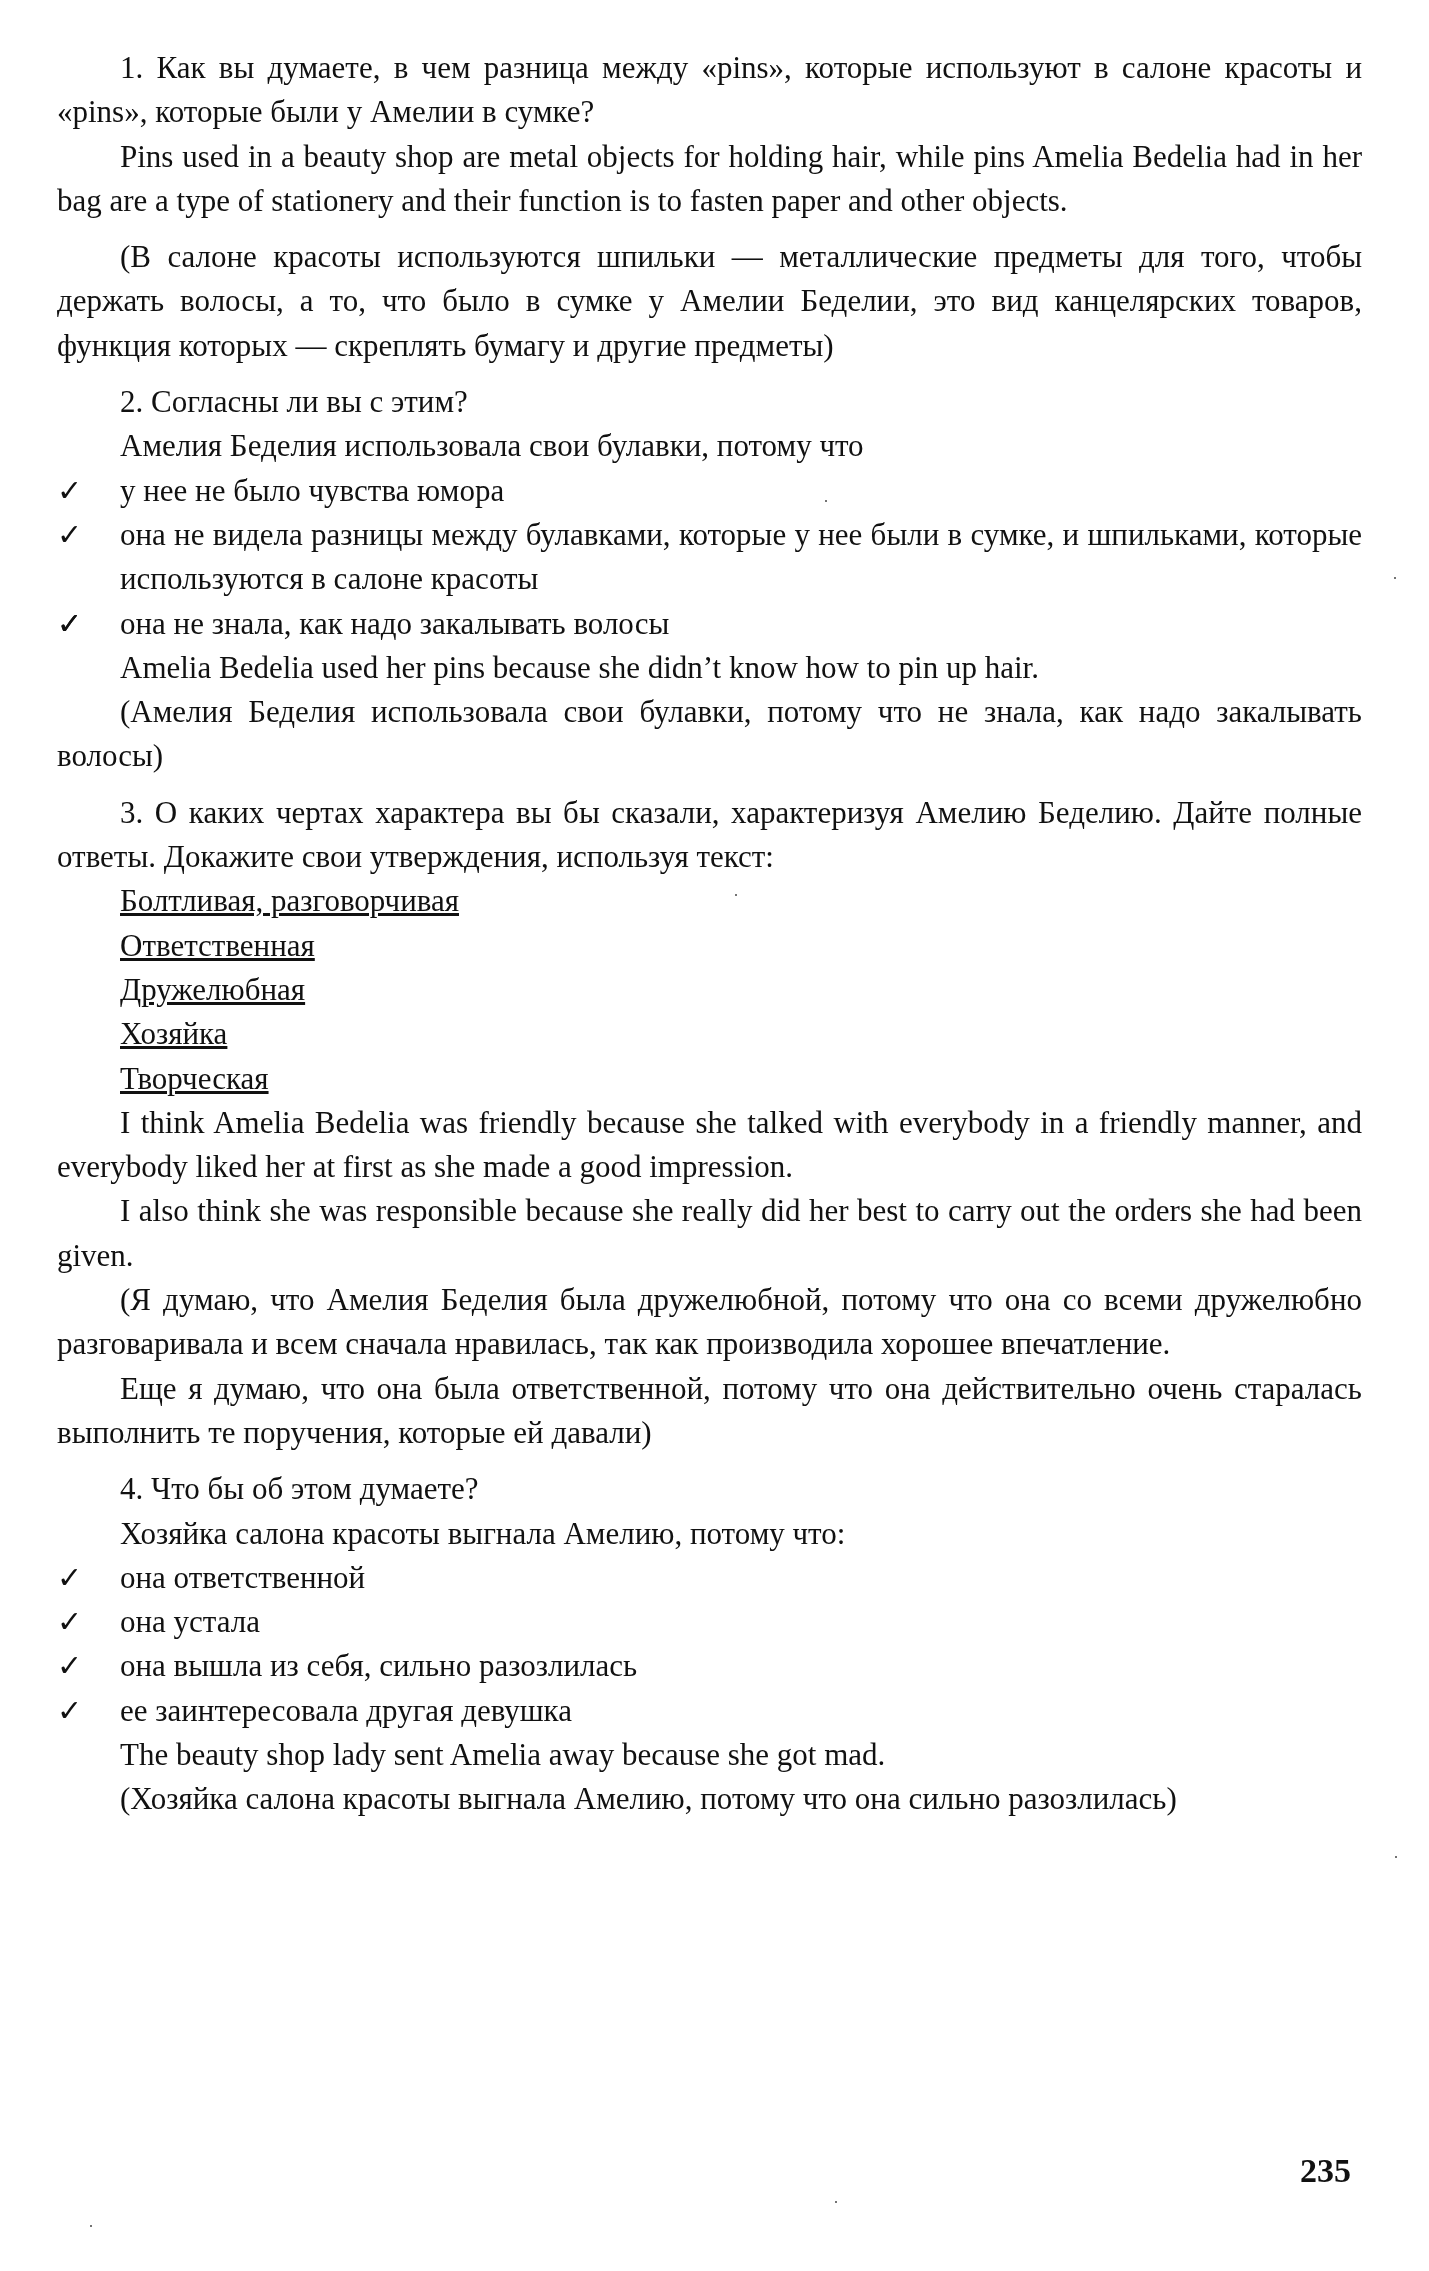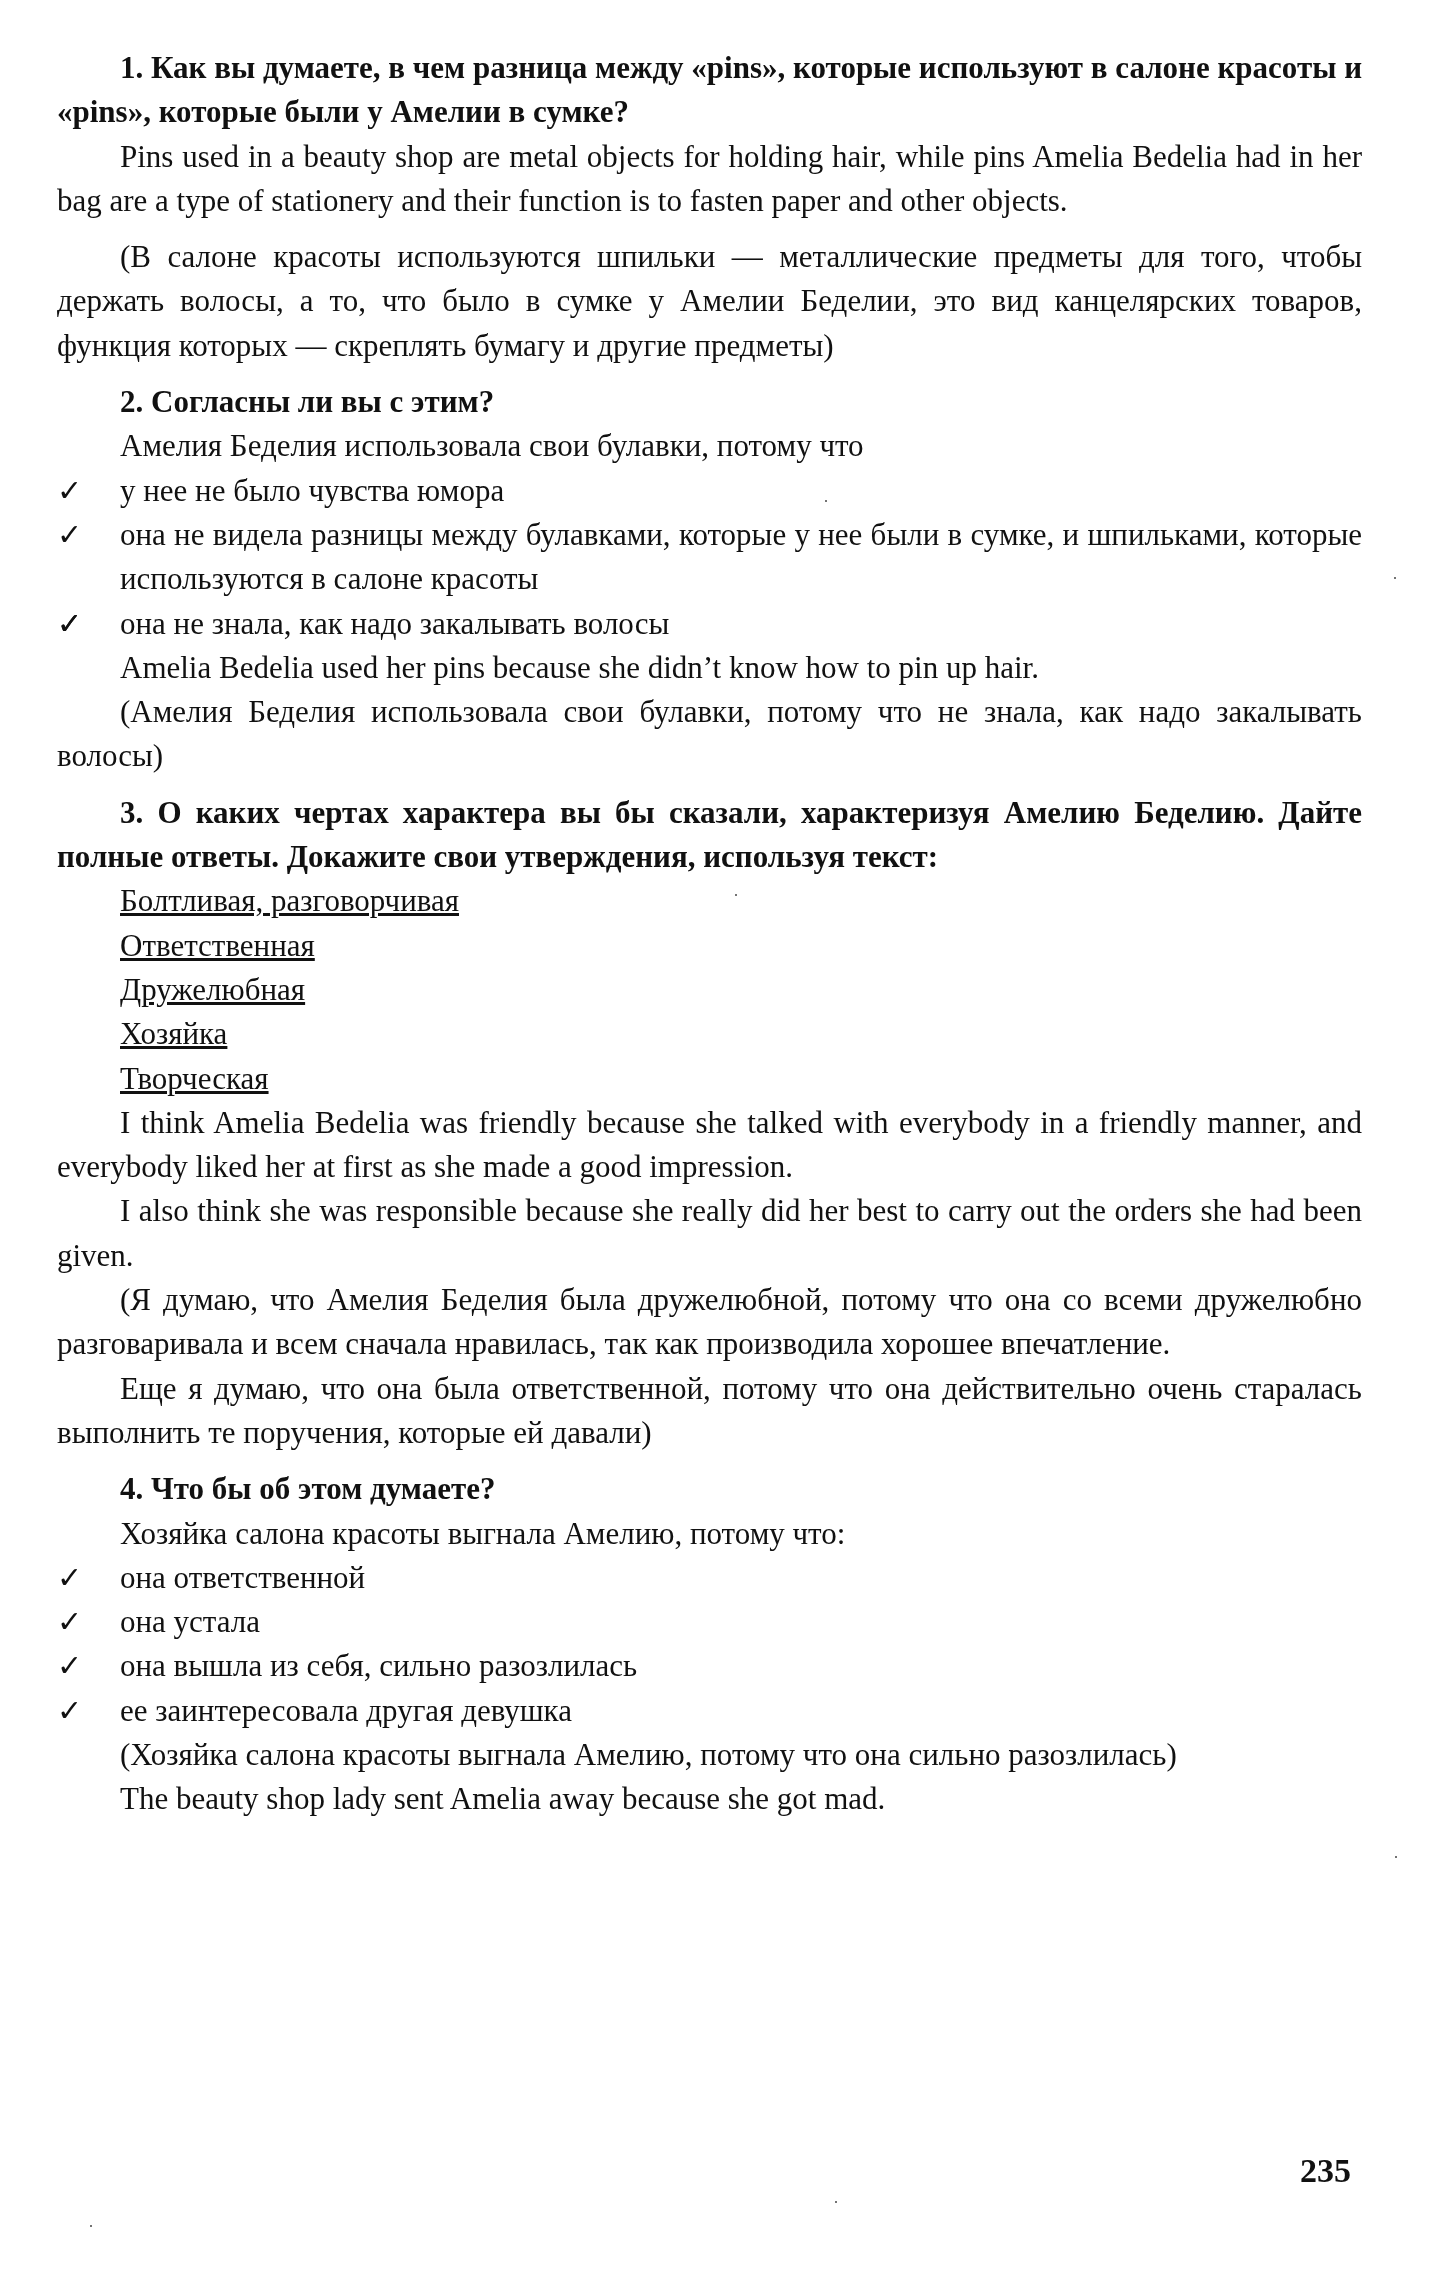--- a/index.html
+++ b/index.html
@@ -2,21 +2,21 @@
 <html><head>
 <meta charset="utf-8">
 <style>
   html, body { margin: 0; padding: 0; background: #ffffff; }
   body { width: 1429px; height: 2271px; position: relative; overflow: hidden;
          font-family: "Liberation Serif", "DejaVu Serif", serif; color: #111; }
   .page { position: absolute; left: 57px; top: 46px; width: 1305px; }
   p { margin: 0; font-size: 31px; line-height: 44.3px; text-align: justify; }
   .indent { text-indent: 63px; }
   .ind-block { padding-left: 63px; text-decoration: underline; }
-  .bold { font-weight: bold; }
+  .bold { font-weight: normal; }
   .gap { margin-top: 12px; }
   .check-item { position: relative; padding-left: 63px; }
   .check { position: absolute; left: 0; top: 0; font-size: 30px; line-height: 44px; }
   .pagenum { position: absolute; left: 1300px; top: 2152px; font-size: 34px; font-weight: bold;
              font-family: "Liberation Serif", serif; }
   .speck { position: absolute; width: 2px; height: 2px; background: #444; border-radius: 1px; }
 </style>
 </head>
 <body>
 
@@ -75,22 +75,22 @@
       <span>она устала</span>
     </p>
     <p class="check-item">
       <span class="check">✓</span>
       <span>она вышла из себя, сильно разозлилась</span>
     </p>
     <p class="check-item">
       <span class="check">✓</span>
       <span>ее заинтересовала другая девушка</span>
     </p>
+    <p class="indent">The beauty shop lady sent Amelia away because she got mad.</p>
     <p class="indent">(Хозяйка салона красоты выгнала Амелию, потому что она сильно разозлилась)</p>
-    <p class="indent">The beauty shop lady sent Amelia away because she got mad.</p>
   </section>
 </div>
 
 <div class="pagenum">235</div>
 
 <span class="speck" style="left:825px;top:500px"></span>
 <span class="speck" style="left:1394px;top:577px"></span>
 <span class="speck" style="left:735px;top:894px"></span>
 <span class="speck" style="left:1395px;top:1856px"></span>
 <span class="speck" style="left:835px;top:2201px"></span>

